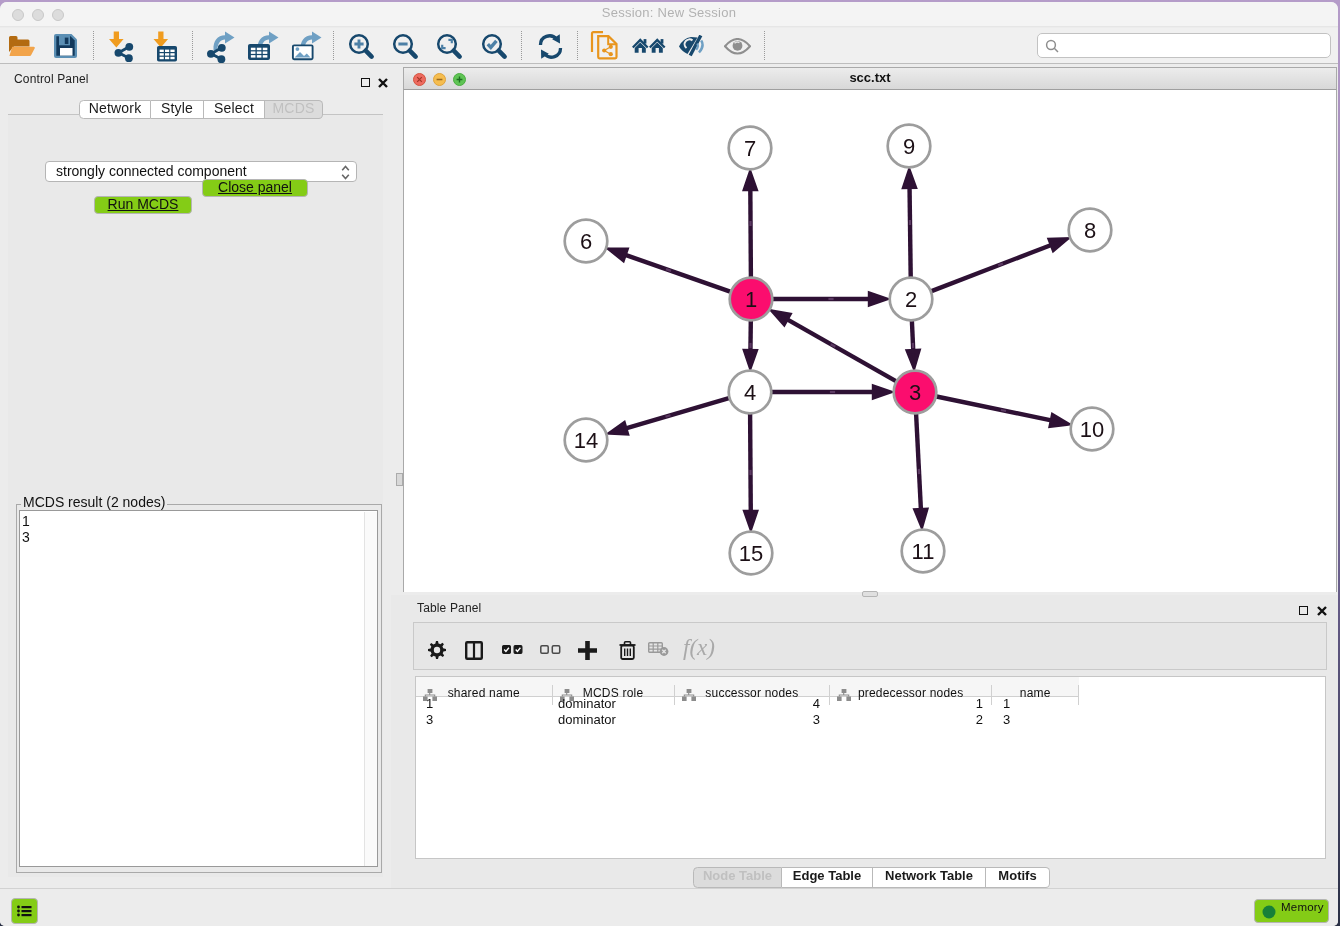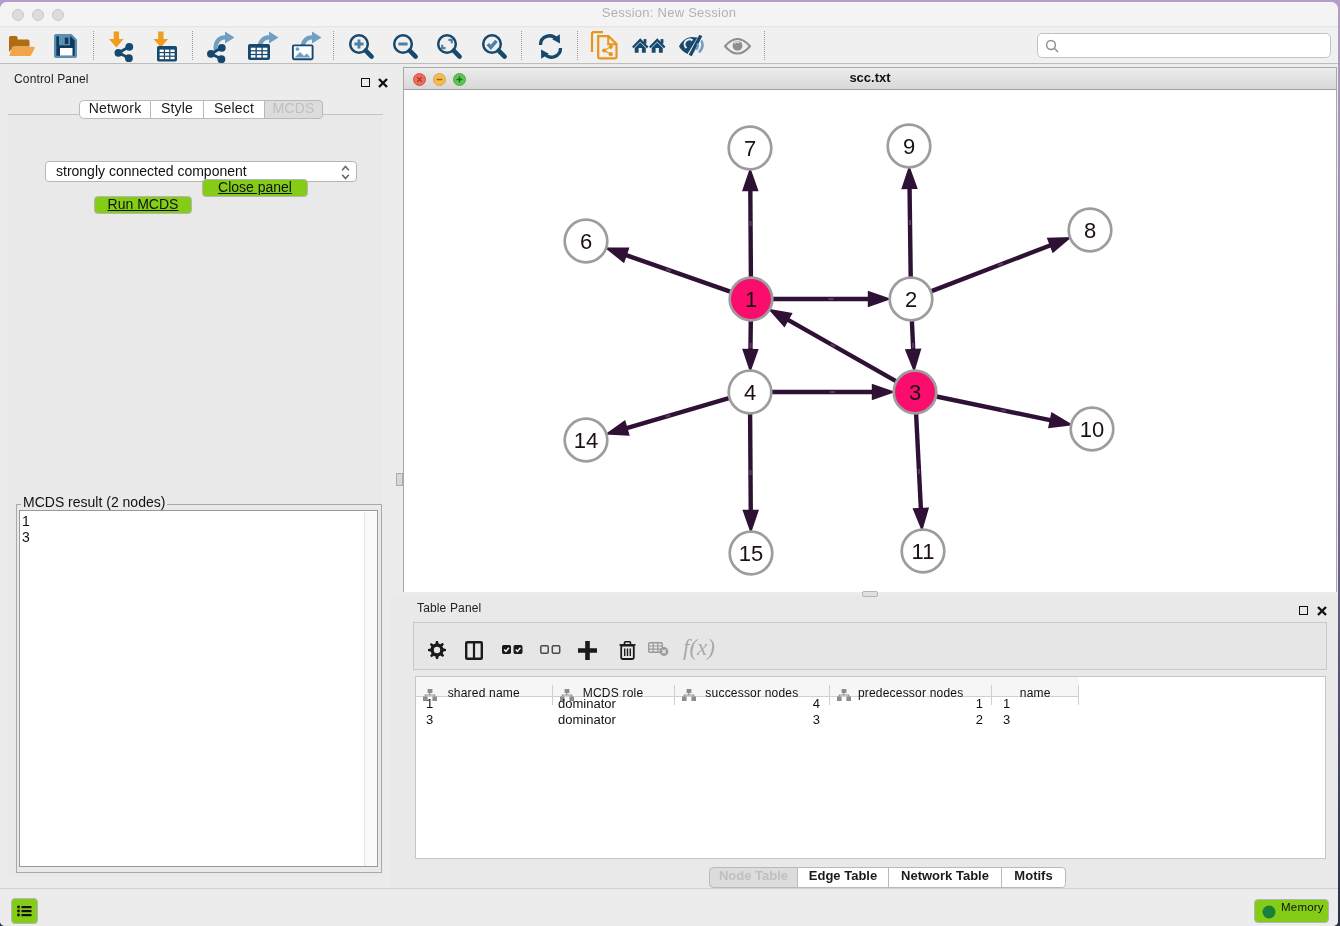--- a/index.html
+++ b/index.html
@@ -12,21 +12,21 @@
   .toolbar { position:absolute; left:0; top:26px; width:100%; height:36px; background:#f0f0f0; border-bottom:1px solid #bdbdbd; }
   .tsep { position:absolute; top:3px; height:29px; border-left:1px dotted #9a9a9a; }
   .ticon { position:absolute; top:3px; }
   .searchbox { position:absolute; left:1037px; top:5px; width:294px; height:25px; background:#fff; border:1px solid #c2c2c2; border-radius:5px; }
   
   .cpanel { position:absolute; left:0; top:63px; width:391px; height:825px; background:#ececec; }
   .paneltitle { font-size:12px; letter-spacing:0.15px; color:#222; }
   .winbtn-sq { position:absolute; width:9px; height:9px; border:1.5px solid #111; }
   .cp-tabs, .bt-tabs { position:absolute; display:flex; }
   .cp-tabs { font-size:14px; letter-spacing:0.2px; }
-  .bt-tabs { font-size:13px; font-weight:bold;margin-left:16px; }
+  .bt-tabs { font-size:13px; font-weight:bold; }
   .bt-tabs .seg { padding-bottom:5px; }
   .seg { border:1px solid #b9b9b9; border-left:none; background:#fff; color:#1a1a1a; display:flex; align-items:center; justify-content:center; padding-bottom:3px; }
   .seg.first { border-left:1px solid #b9b9b9; border-radius:4.5px 0 0 4.5px; }
   .seg.last { border-radius:0 4.5px 4.5px 0; }
   .seg.dis { background:#dcdcdc; color:#c0c0c0; }
   .cp-content { position:absolute; left:8px; top:49px; width:375px; height:763px; background:#e9e9e9; border-top:1px solid #c4c4c4; }
   .combo { position:absolute; background:#fff; border:1px solid #b5b5b5; border-radius:4px; font-size:14px; color:#111; }
   .btn { position:absolute; background:#84cc16; border:1px solid #b5b5b5; border-radius:4px; font-size:14px; color:#111; text-align:center;text-decoration:underline; }
   .fieldset { position:absolute; border:1px solid #a9a9a9; }
   .fieldlabel { position:absolute; top:-11px; left:4px; background:#e9e9e9; padding:0 2px; font-size:14px; color:#111; }

